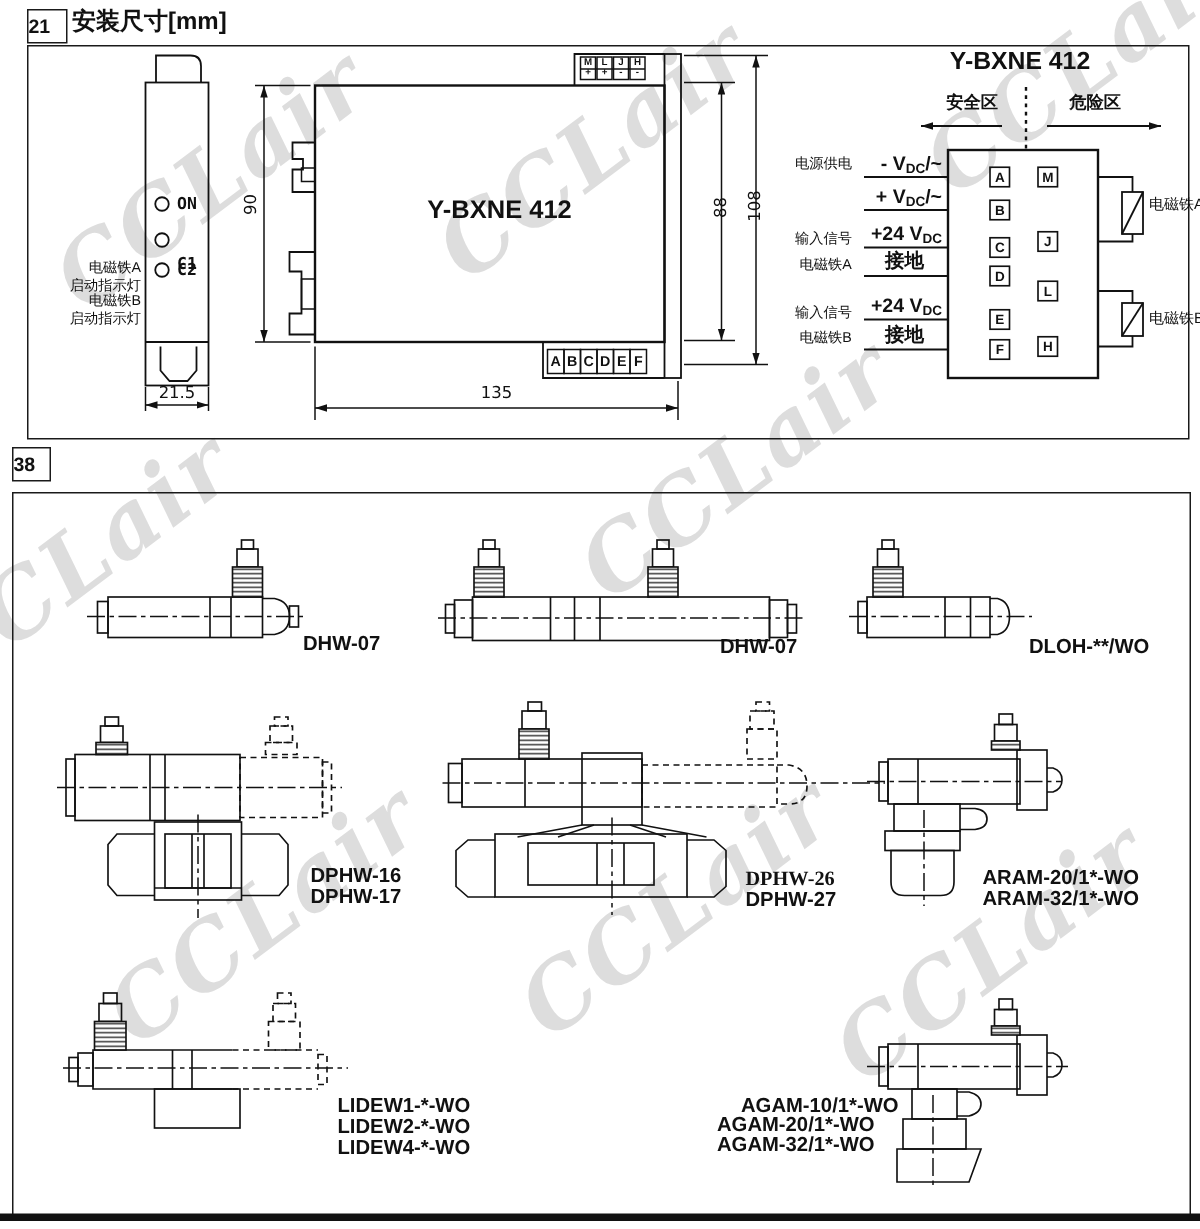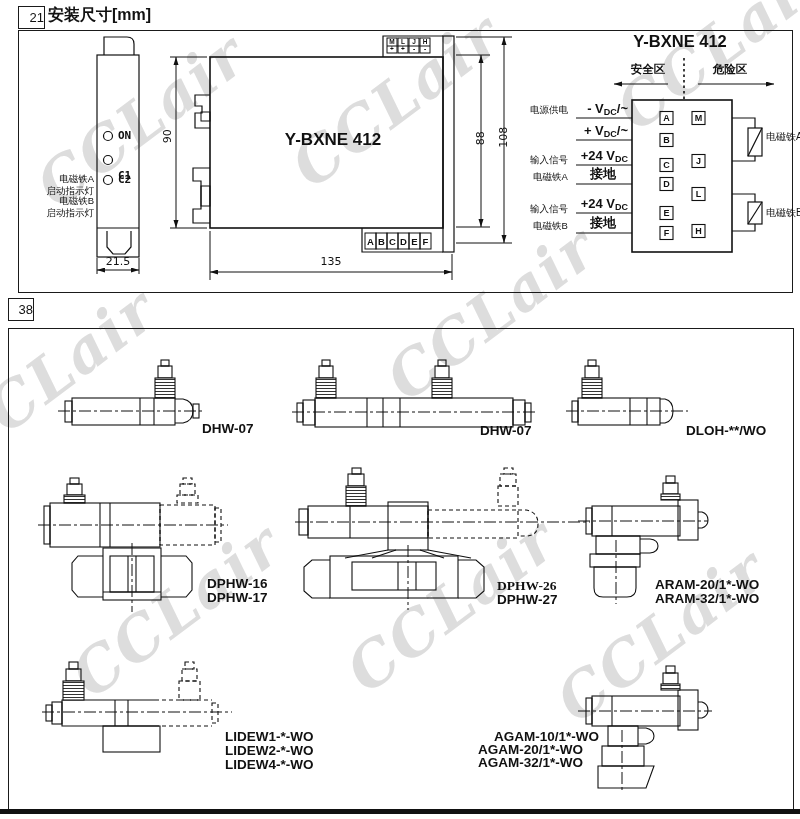--- a/index.html
+++ b/index.html
@@ -2,22 +2,22 @@
 <html><head>
 <meta charset="utf-8">
 <style>
   html,body{margin:0;padding:0;background:#fff;}
   .page{position:relative;width:800px;height:819px;background:#fff;overflow:hidden;
         font-family:"Liberation Sans","DejaVu Sans",sans-serif;color:#111;}
   .wm{position:absolute;z-index:1;font-family:"DejaVu Serif",serif;font-style:italic;font-weight:bold;
       font-size:60px;color:#c7c7c7;opacity:.6;transform:rotate(-37deg);transform-origin:center;
       letter-spacing:2px;white-space:pre;}
   .secbox{position:absolute;border:1.4px solid #1a1a1a;z-index:2;}
-  .numbox{position:absolute;border:1.6px solid #1a1a1a;z-index:3;font-weight:normal;
-          font-size:13px;text-align:right;background:transparent;}
+  .numbox{position:absolute;border:1.6px solid #1a1a1a;z-index:3;font-weight:bold;
+          font-size:13px;text-align:left;background:transparent;}
   .botbar{position:absolute;left:0;top:809px;width:800px;height:5px;background:#111;z-index:4;}
   svg.art{position:absolute;left:0;top:0;z-index:2;}
   .t{position:absolute;z-index:3;white-space:pre;line-height:1.15;}
   .b{font-weight:bold;}
   .c{text-align:center;}
   .r{text-align:right;}
   .dim{font-family:"DejaVu Sans",sans-serif;font-size:11px;}
   .rot{transform:rotate(-90deg);transform-origin:center;}
   .ann{font-size:9.5px;line-height:11.5px;text-align:right;}
   .led{font-family:"DejaVu Sans Mono",monospace;font-weight:bold;font-size:11px;}

